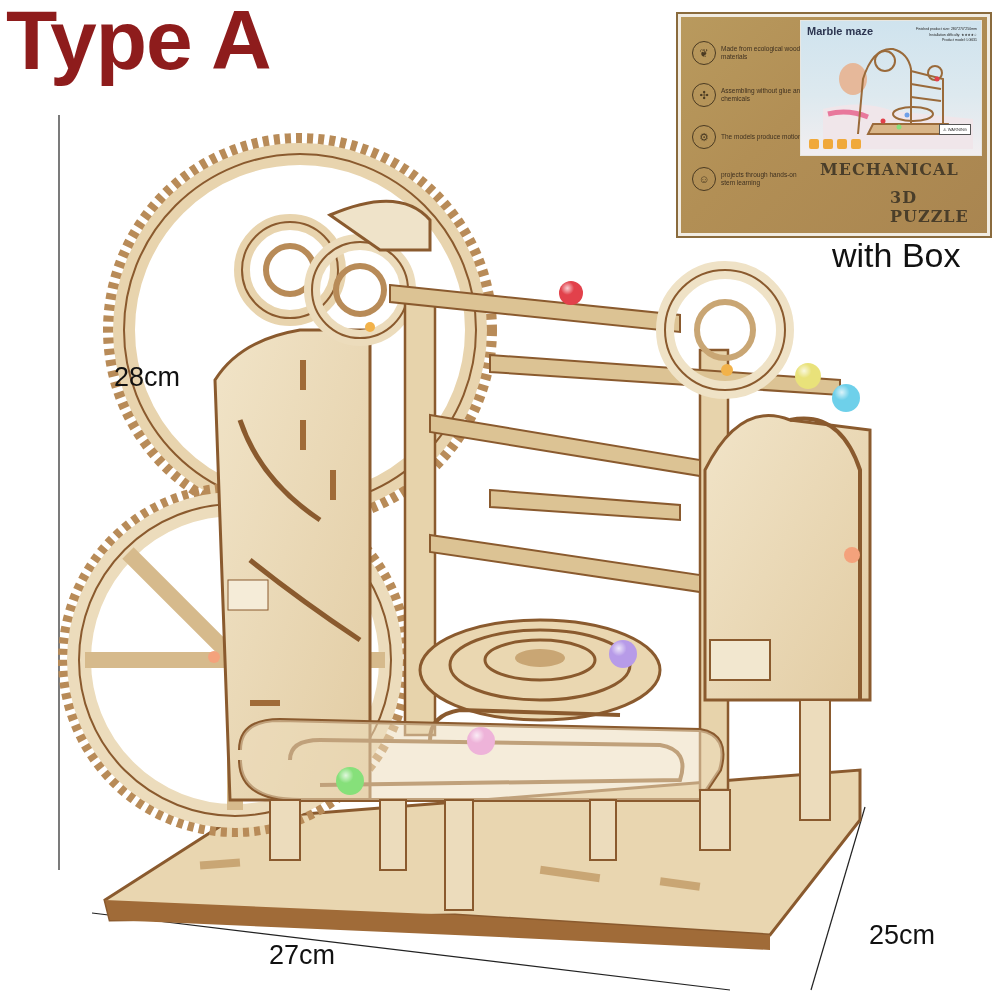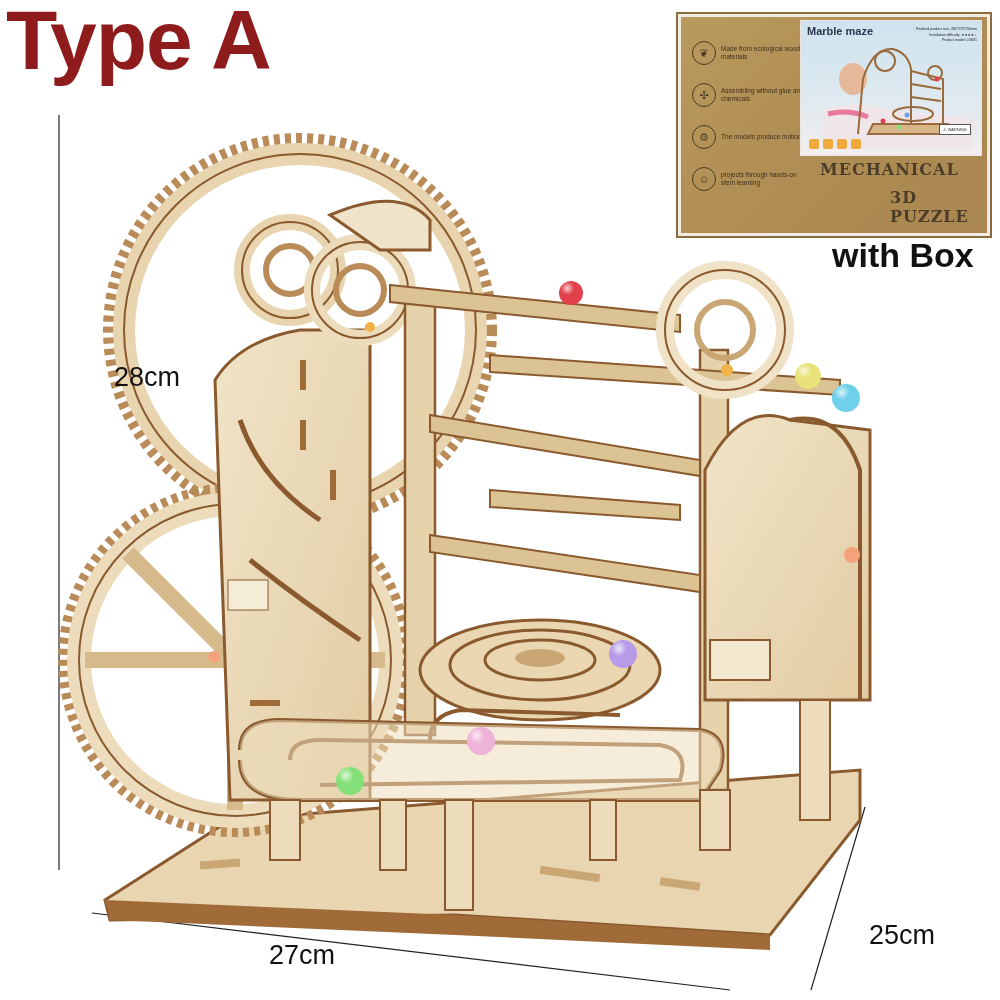--- a/index.html
+++ b/index.html
@@ -29,21 +29,21 @@
   .box-label-badges { position: absolute; left: 8px; bottom: 6px; display: flex; gap: 4px; }
   .badge { width: 10px; height: 10px; background: #f0a93a; border-radius: 2px; }
   .warning { position: absolute; right: 10px; bottom: 20px; width: 30px; height: 9px; border: 1px solid #555;
              font-size: 4px; color:#333; display:flex; align-items:center; justify-content:center; background:#fff; }
 
   .box-headline { position: absolute; font-family: "DejaVu Serif", "Liberation Serif", serif; font-weight: 700;
                   color: #4a3e2a; font-size: 16px; letter-spacing: 1px; }
   .box-headline.l1 { left: 142px; top: 146px; }
   .box-headline.l2 { left: 182px; top: 174px; margin-left: 30px; }
 
-  .with-box { position: absolute; left: 832px; top: 236px; font-size: 34px; color: #111; font-weight: bold; }
+  .with-box { position: absolute; left: 832px; top: 236px; font-size: 34px; color: #111; }
 
   
   .dim { position: absolute; font-size: 27px; color: #111; margin-left: 44px; }
   .dim-h { left: 70px; top: 362px; }
   .dim-w { left: 225px; top: 940px; }
   .dim-d { left: 825px; top: 920px; }
   svg.overlay { position: absolute; left: 0; top: 0; }
 </style>
 </head>
 <body>

